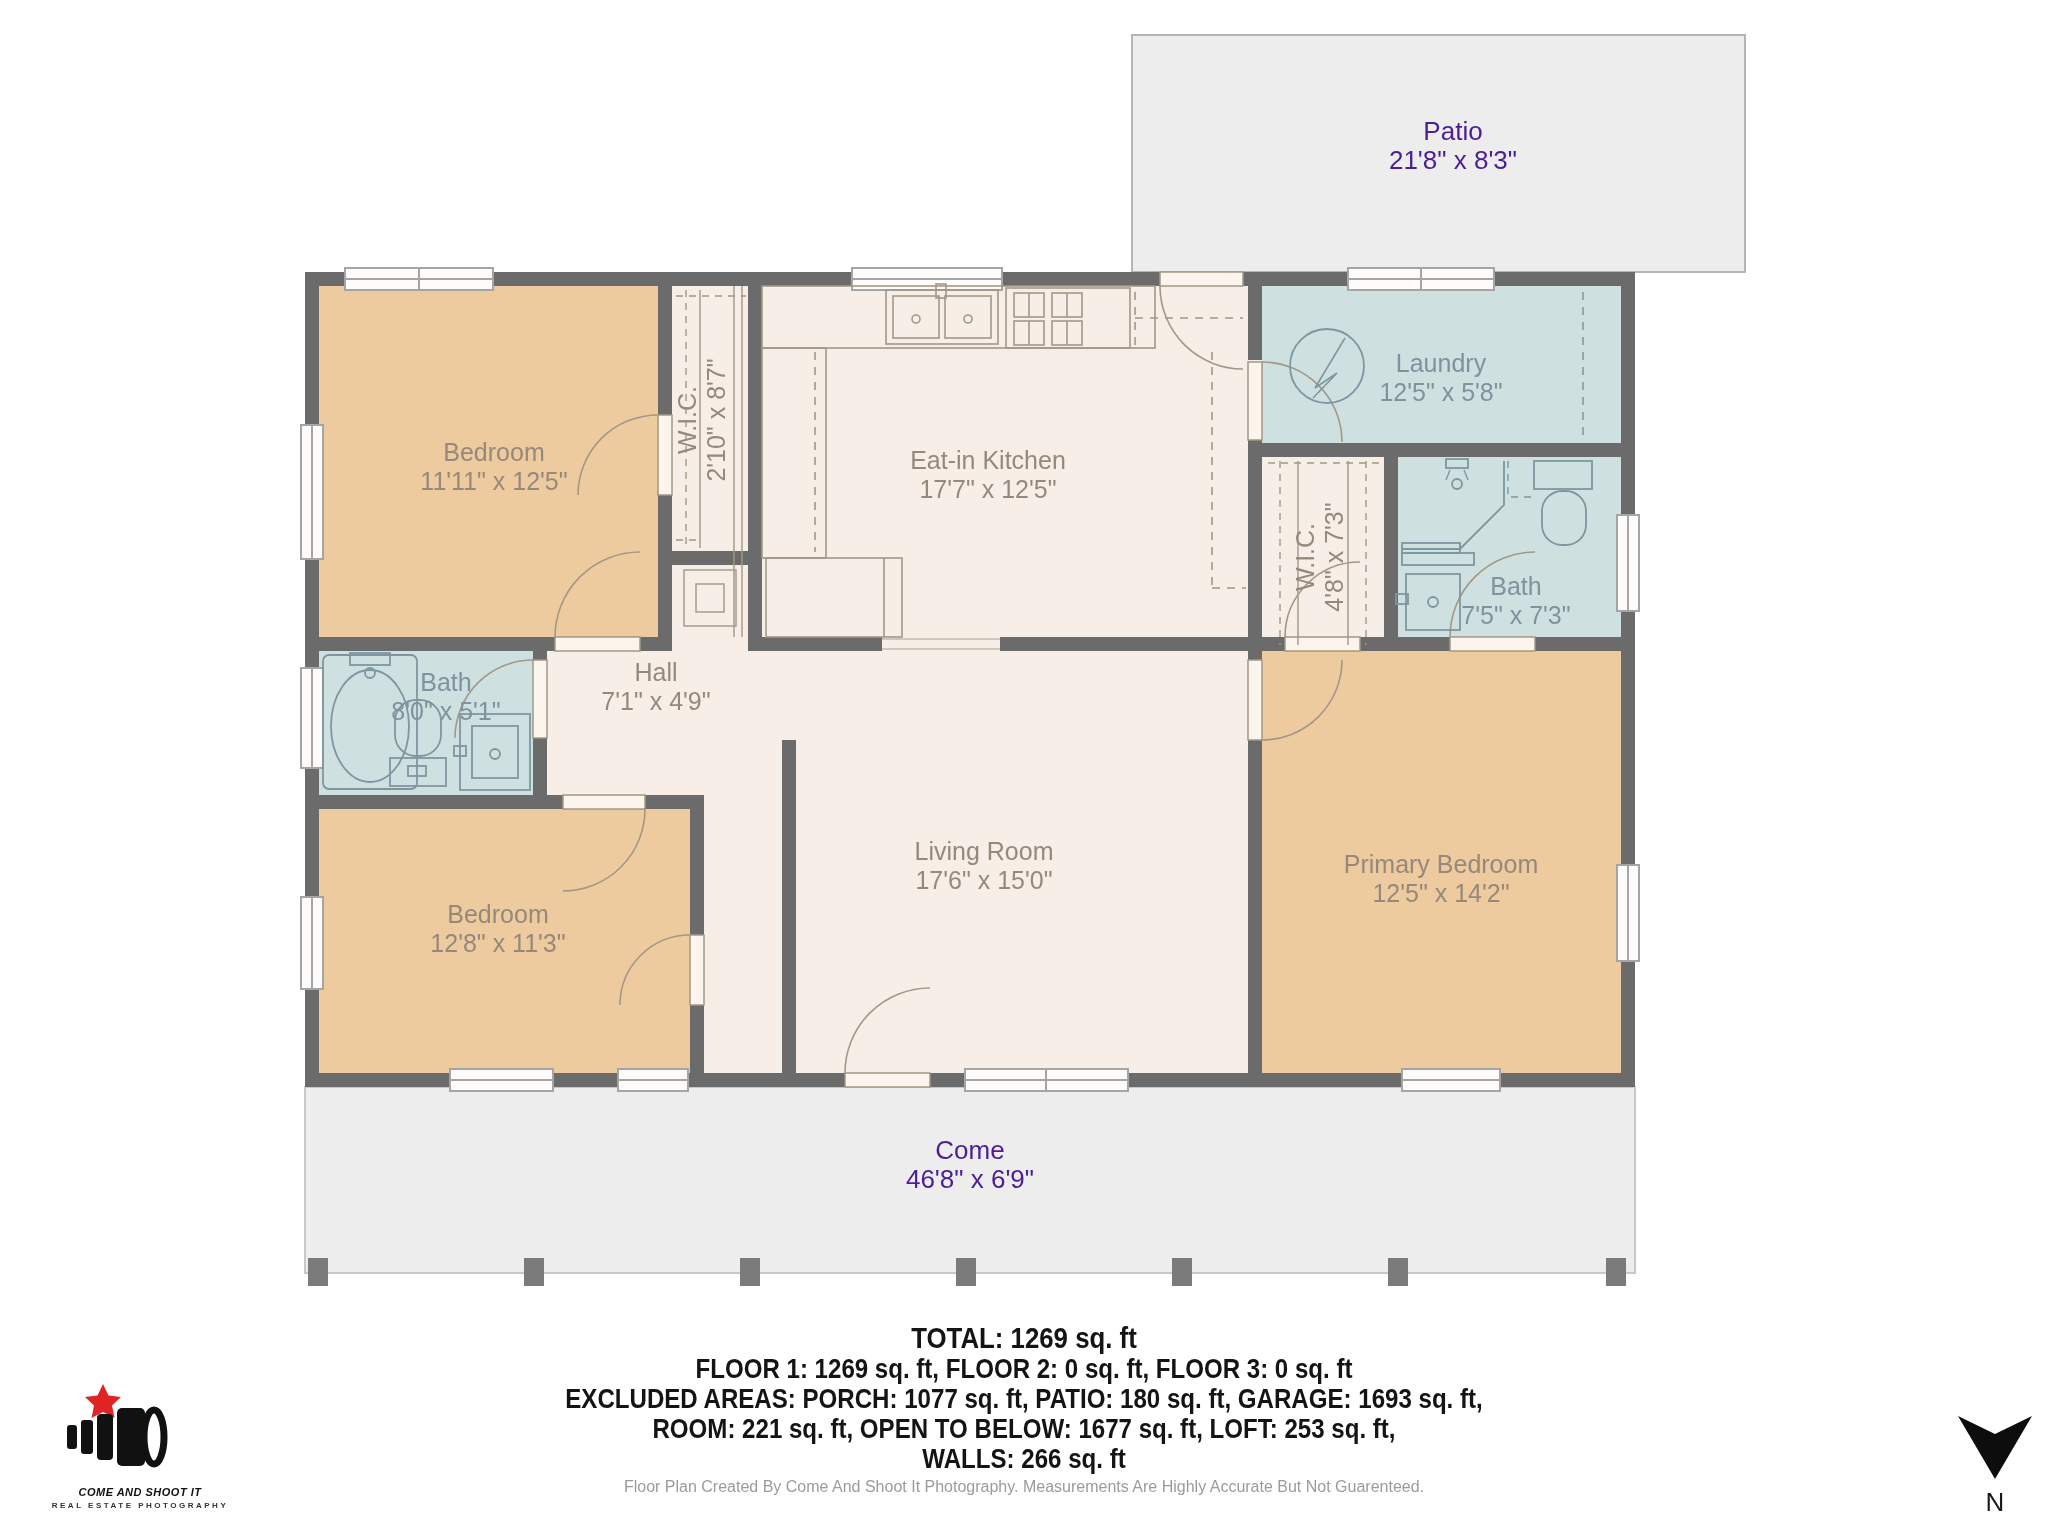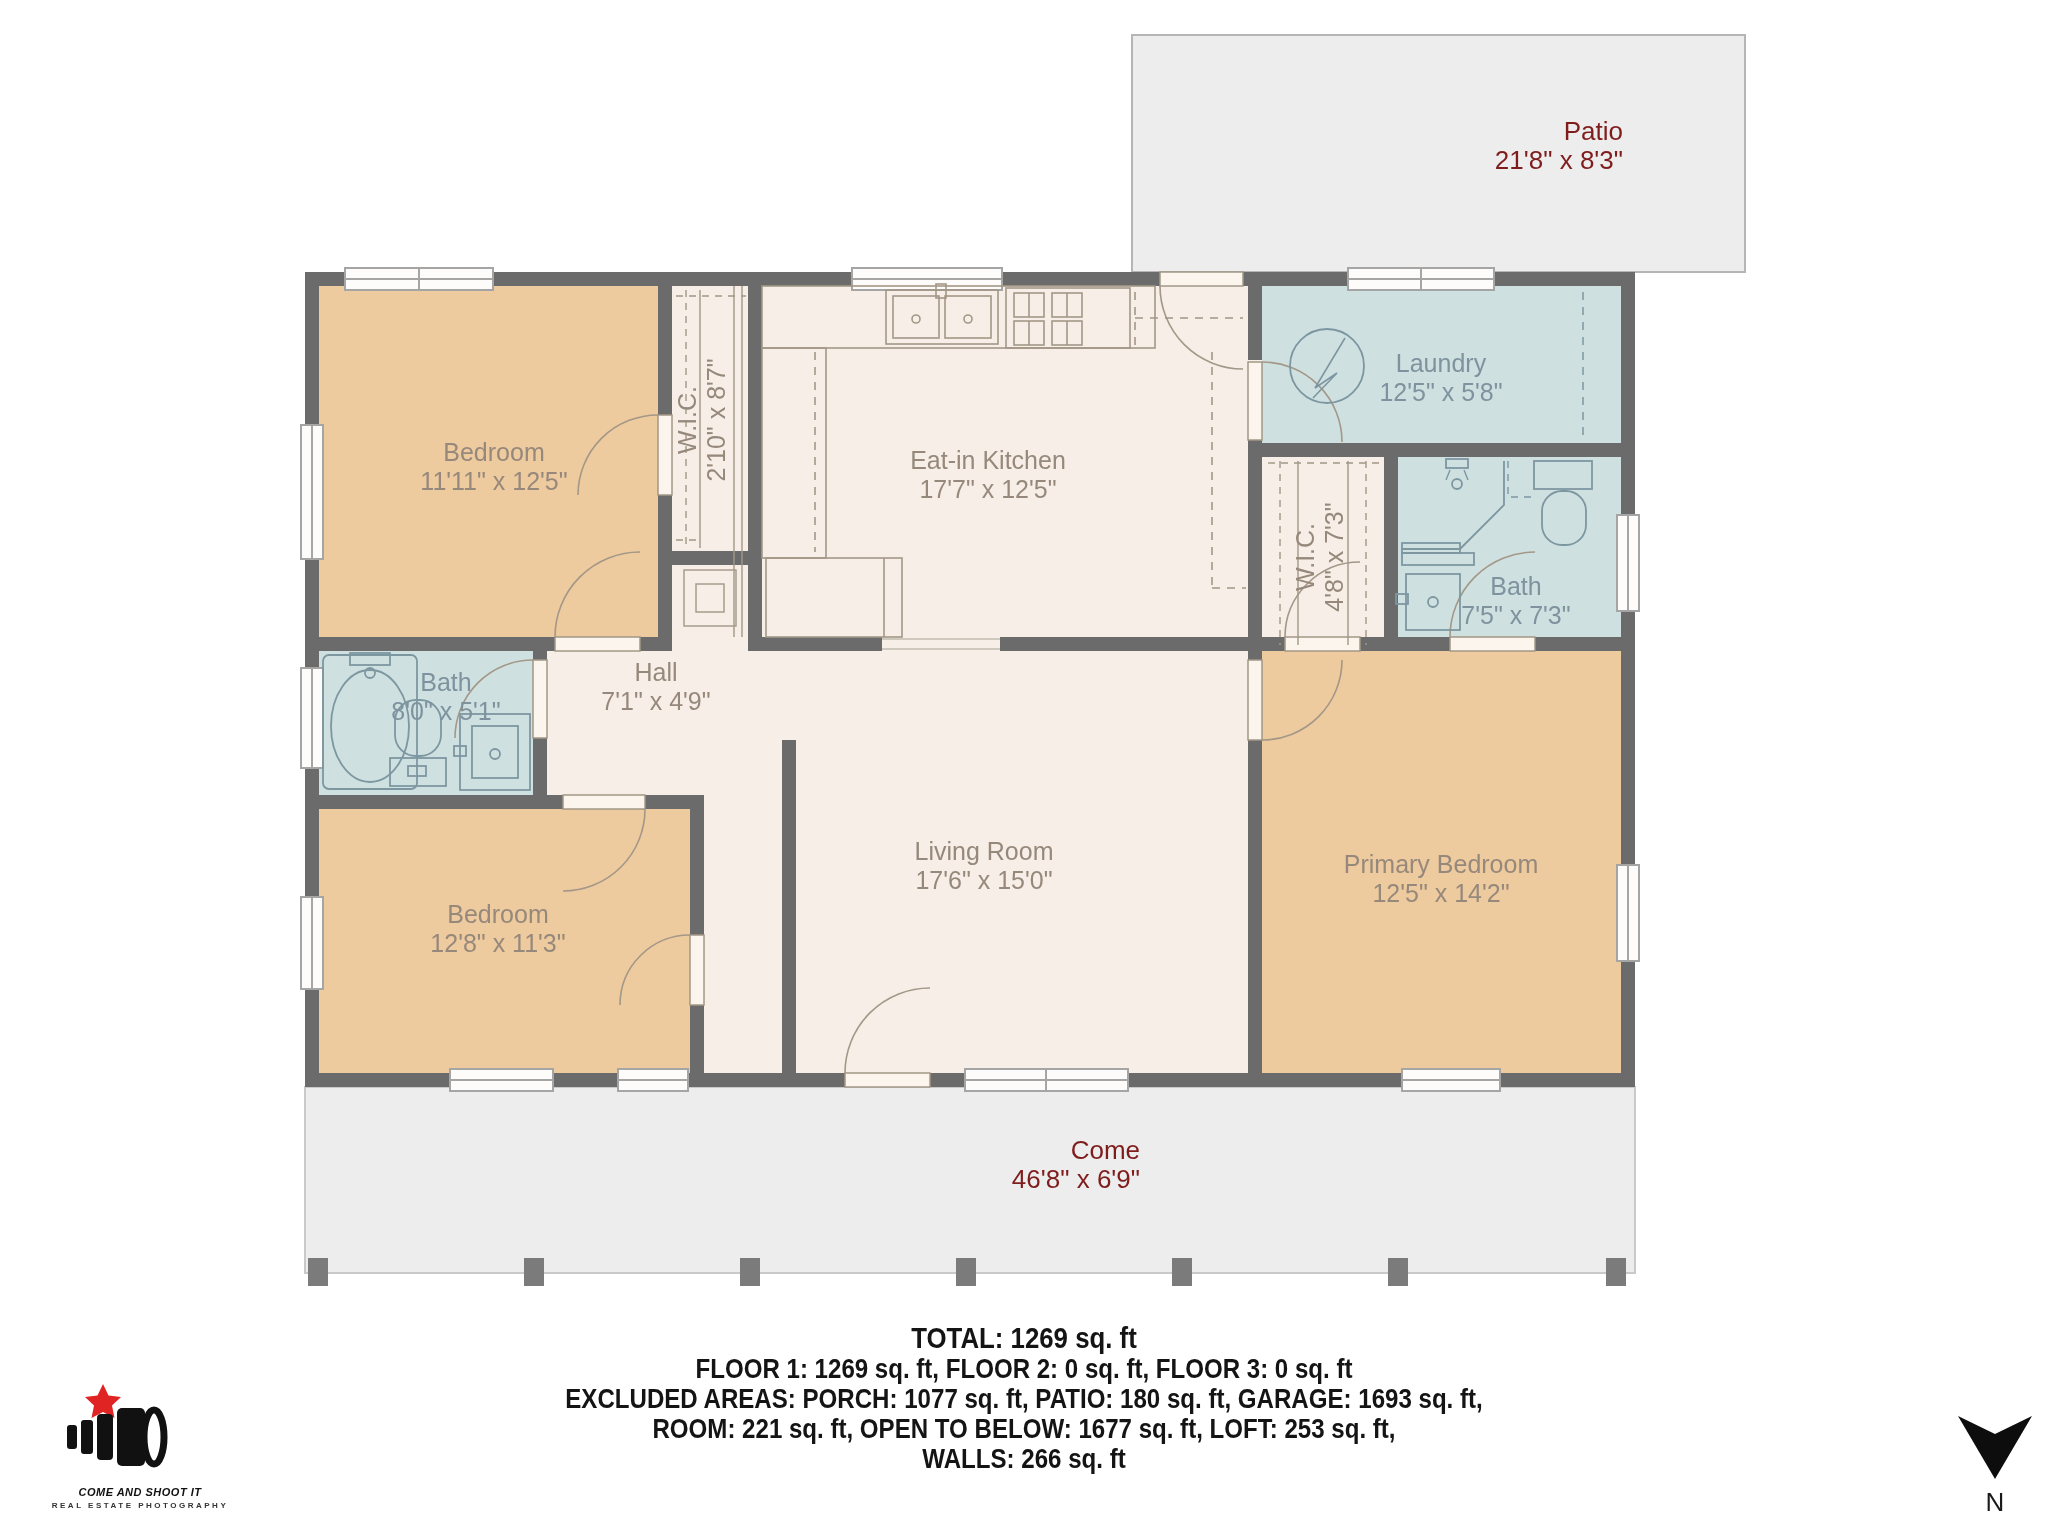--- a/index.html
+++ b/index.html
@@ -8,21 +8,21 @@
     font-family:"Liberation Sans", sans-serif; overflow:hidden;
   }
   svg.plan { position:absolute; left:0; top:0; }
   .room-label {
     position:absolute; width:340px; margin-left:-170px; text-align:center;
     font-size:25px; line-height:29px; color:#96897b; pointer-events:none;
     white-space:nowrap;
   }
   .room-label span { display:block; }
   .room-label.wet  { color:#7e939e;margin-top:21px; }
-  .room-label.out  { color:#7f1d1d; font-size:26px;text-align:right; }
+  .room-label.out  { color:#4c1d95; font-size:26px; }
   .room-label.vertical { transform:rotate(-90deg); width:260px; margin-left:-130px; }
   .summary {
     position:absolute; left:0; top:1322px; width:2048px; text-align:center;
     color:#141414; transform:scaleX(0.86); transform-origin:1024px 0;
   }
   .summary .total { font-size:30px; font-weight:700; line-height:32px; }
   .summary .line  { font-size:28px; font-weight:700; line-height:30px; }
   .disclaimer {
     position:absolute; left:0; top:1478px; width:2048px; text-align:center;
     font-size:16px; color:#9b9b9b;
@@ -352,20 +352,21 @@
     <span>46'8" x 6'9"</span>
   </div>
 
   <div class="summary">
     <div class="total">TOTAL: 1269 sq. ft</div>
     <div class="line">FLOOR 1: 1269 sq. ft, FLOOR 2: 0 sq. ft, FLOOR 3: 0 sq. ft</div>
     <div class="line">EXCLUDED AREAS: PORCH: 1077 sq. ft, PATIO: 180 sq. ft, GARAGE: 1693 sq. ft,</div>
     <div class="line">ROOM: 221 sq. ft, OPEN TO BELOW: 1677 sq. ft, LOFT: 253 sq. ft,</div>
     <div class="line">WALLS: 266 sq. ft</div>
   </div>
+  <div class="disclaimer">Floor Plan Created By Come And Shoot It Photography. Measurements Are Highly Accurate But Not Guarenteed.</div>
 
   <div class="logo">
     <svg width="220" height="96" viewBox="0 0 220 96">
       <path fill="#e02424" d="M73 2 L78.5 13.5 L91 15 L82 23.5 L84.5 36 L73 30 L61.5 36 L64 23.5 L55 15 L67.5 13.5 Z"></path>
       <g fill="#111">
         <rect x="37" y="43" width="10" height="24" rx="3"></rect>
         <rect x="51" y="38" width="12" height="34" rx="3"></rect>
         <rect x="67" y="32" width="16" height="46" rx="4"></rect>
         <rect x="87" y="26" width="28" height="58" rx="5"></rect>
       </g>

